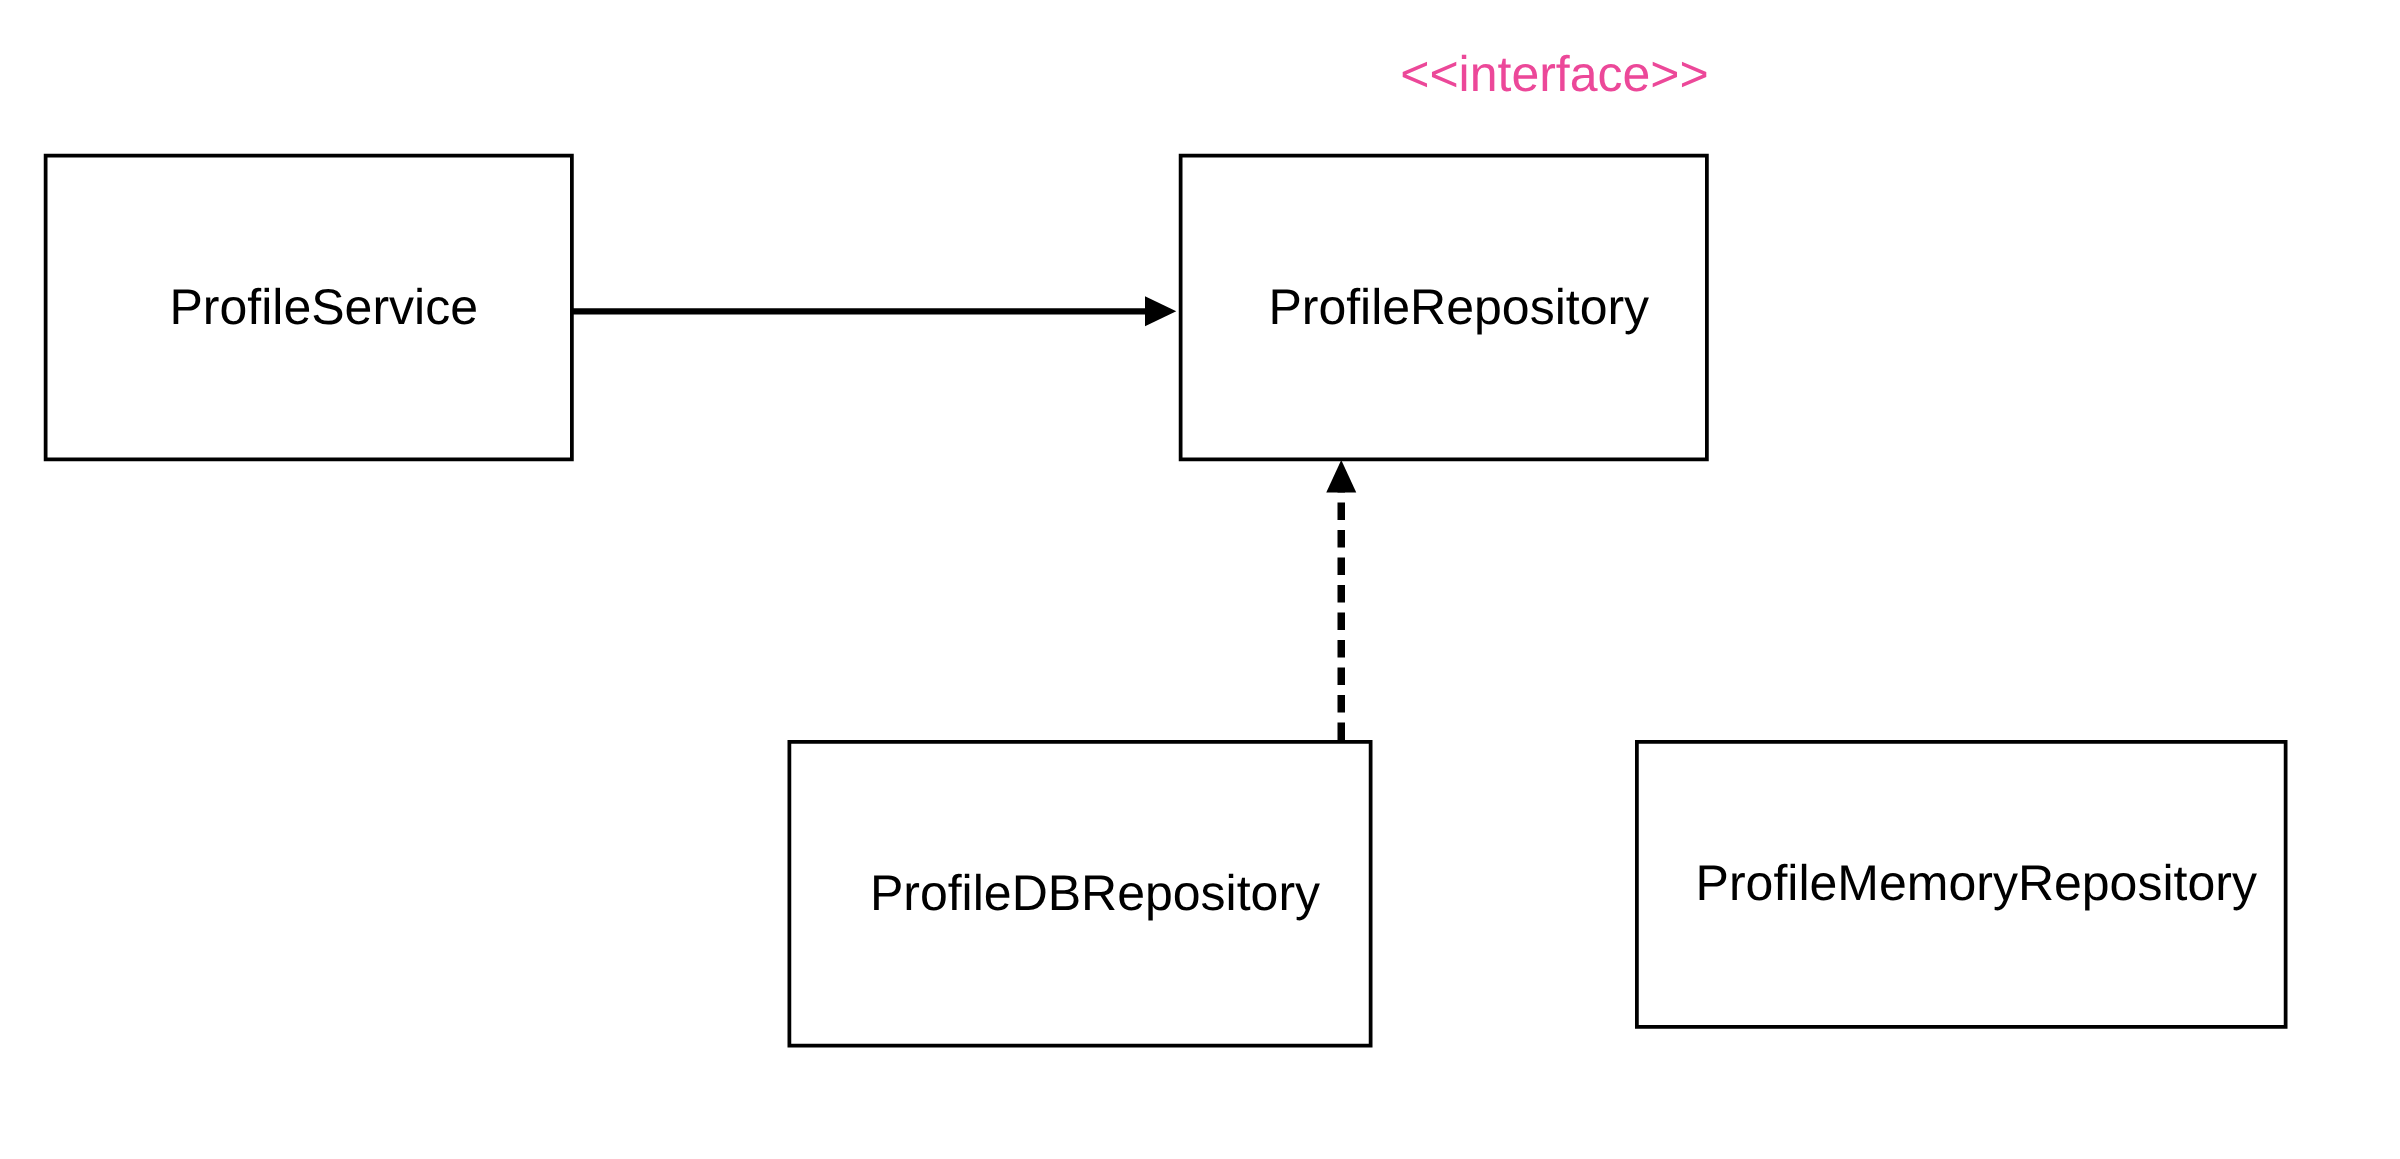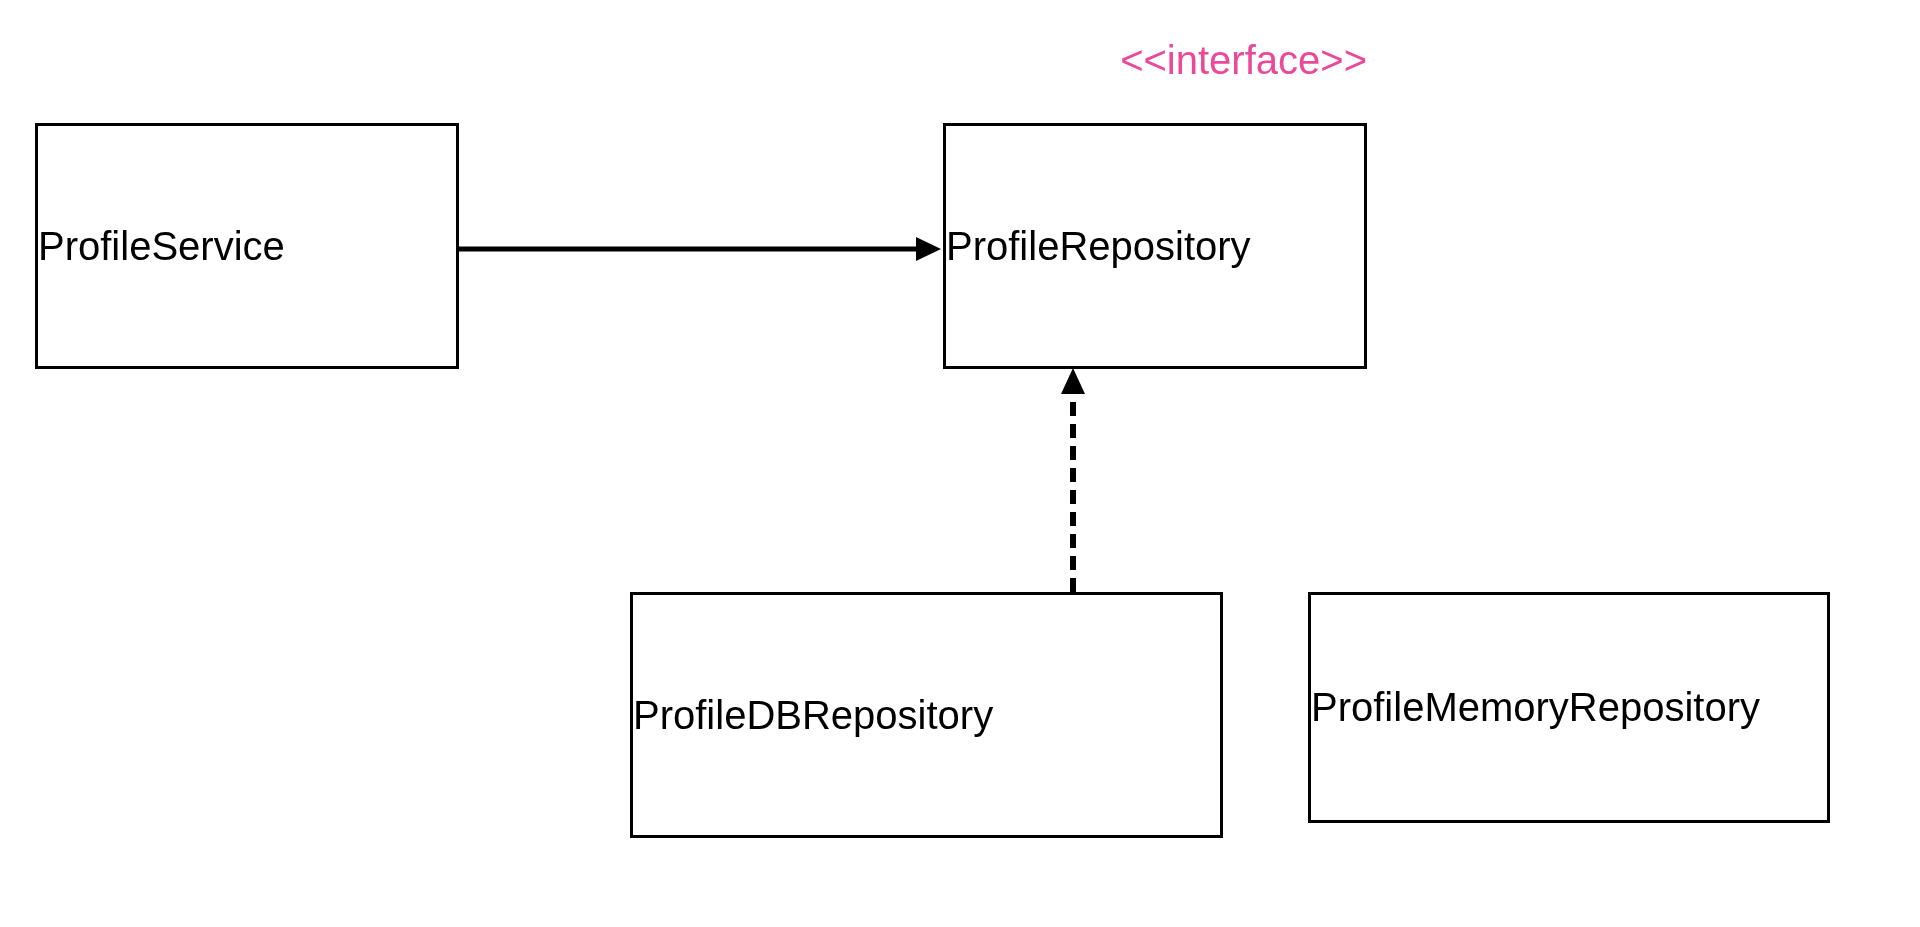--- a/index.html
+++ b/index.html
@@ -20,20 +20,22 @@
     width: 1920px;
     height: 927px;
   }
   .uml-box {
     position: absolute;
     box-sizing: border-box;
     border: 3px solid #000000;
     background: #ffffff;
     display: flex;
     align-items: center;
+    justify-content: center;
+    padding-left: 24px;
   }
   .uml-label {
     font-size: 40px;
     font-weight: 400;
     color: #000000;
     letter-spacing: 0px;
     white-space: nowrap;
   }
   .stereotype-label {
     position: absolute;
@@ -42,21 +44,21 @@
     width: 424px;
     text-align: right;
     font-size: 40px;
     font-weight: 400;
     color: #ec4899;
     white-space: nowrap;
     margin-top: 12px;
   }
   #box-profile-service   { left: 35px;   top: 123px; width: 424px; height: 246px; }
   #box-profile-repository{ left: 943px;  top: 123px; width: 424px; height: 246px; }
-  #box-profile-db        { left: 630px;  top: 592px; width: 593px; height: 246px; }
+  #box-profile-db        { left: 630px;  top: 592px; width: 468px; height: 246px; }
   #box-profile-memory    { left: 1308px; top: 592px; width: 522px; height: 231px; }
   svg.edge-layer {
     position: absolute;
     left: 0; top: 0;
     pointer-events: none;
   }
 </style>
 </head>
 <body>
 

